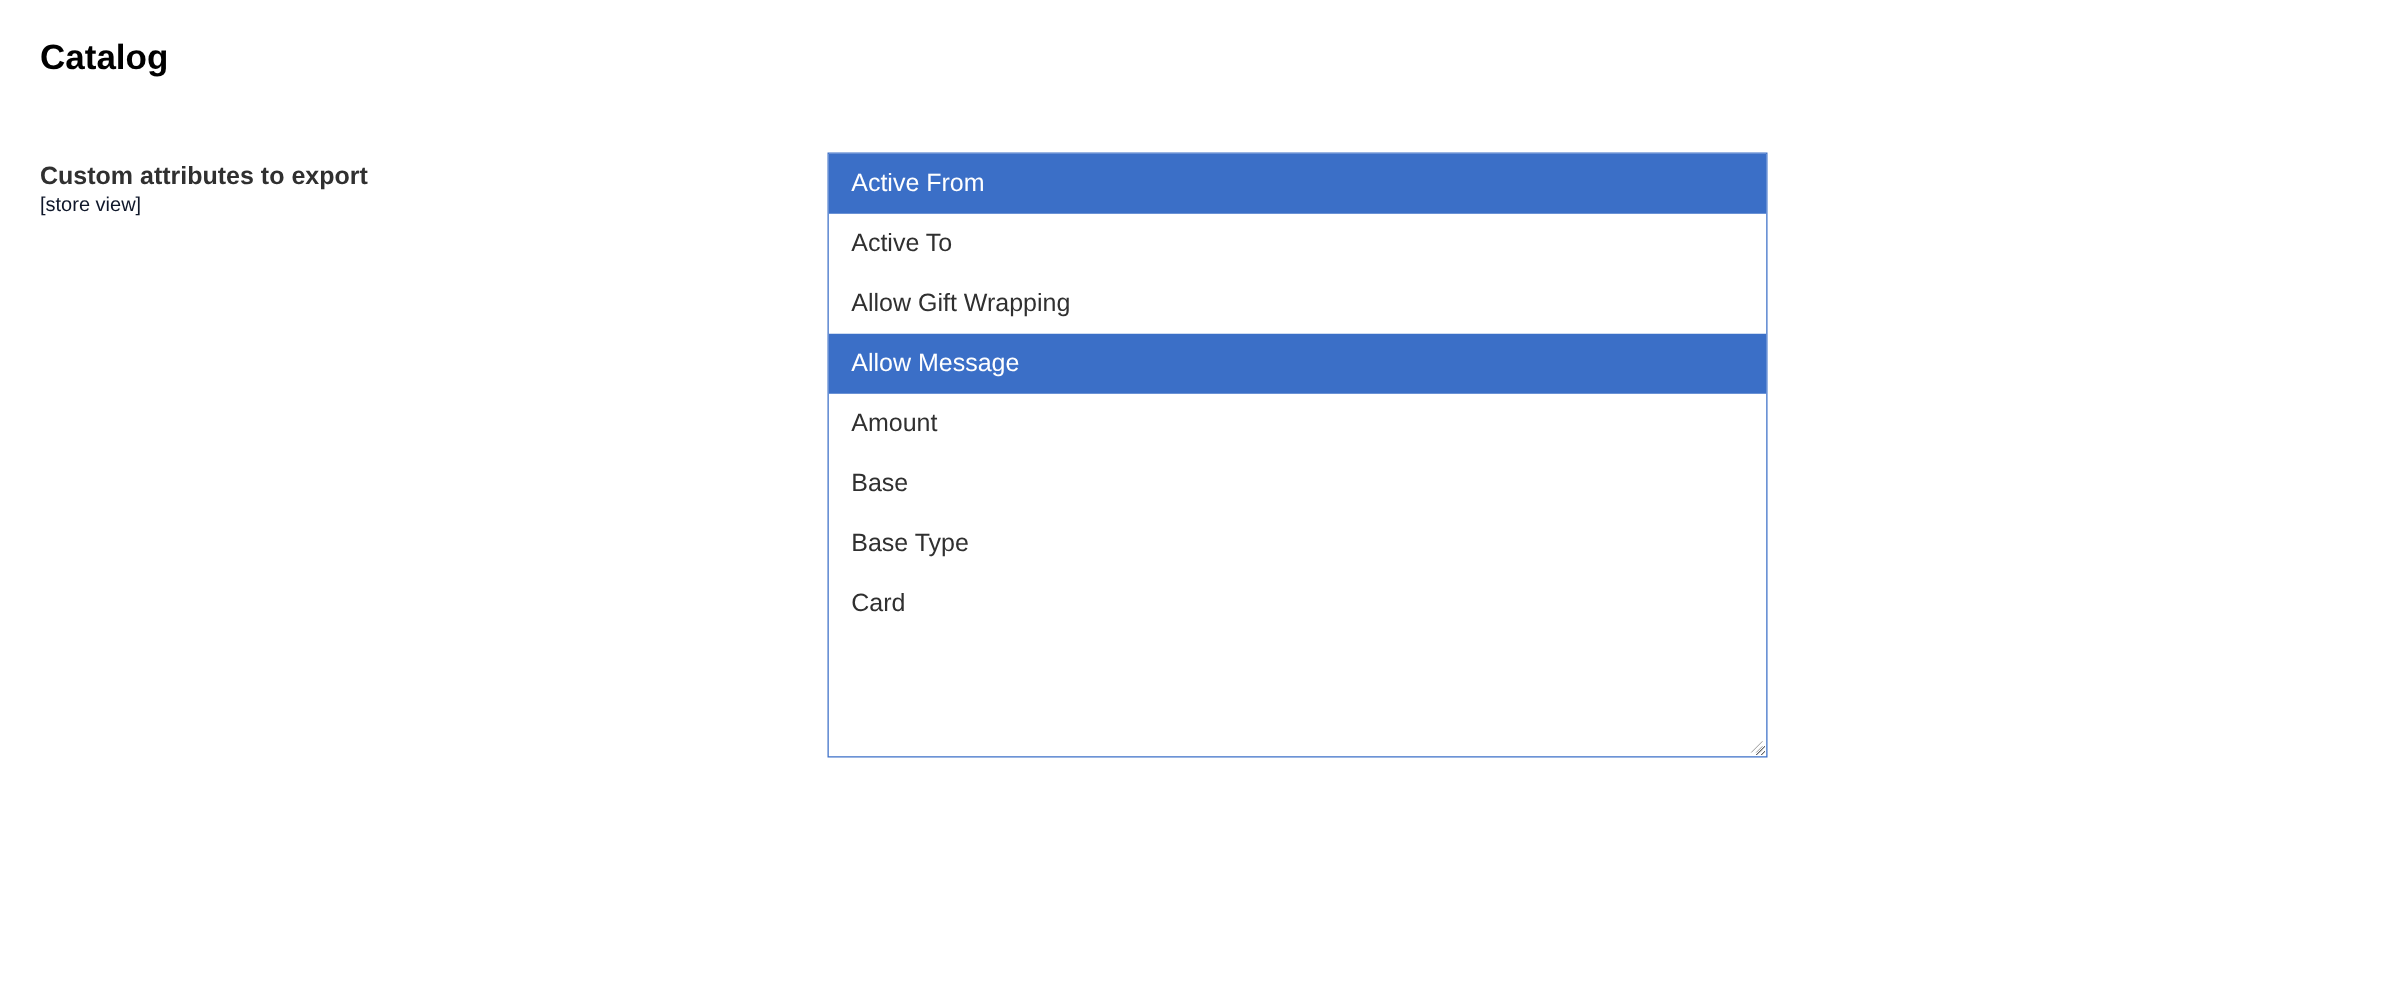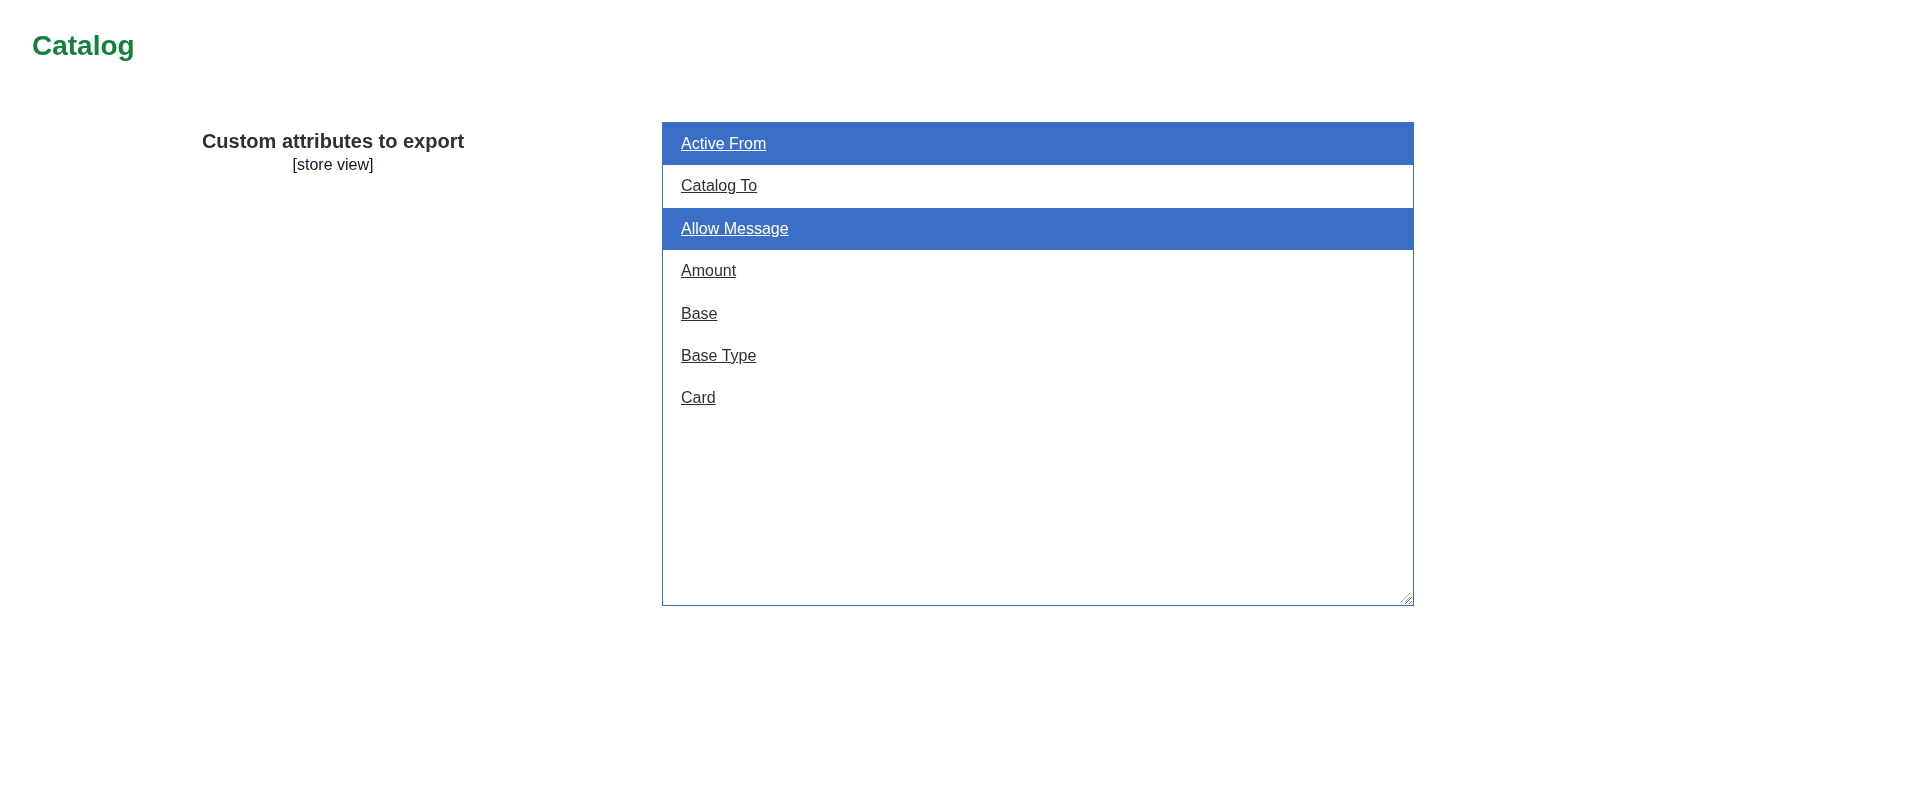--- a/index.html
+++ b/index.html
@@ -9,30 +9,30 @@
       font-family: -apple-system, BlinkMacSystemFont, "Segoe UI", Helvetica, Arial, sans-serif;
       background: #ffffff;
       color: #303030;
     }
     .page {
       padding: 30px 32px;
     }
     h1.section-title {
       font-size: 28px;
       font-weight: 600;
-      color: #15803d;
+      color: #000000;
       margin: 0 0 60px 0;
     }
     .field-row {
       display: flex;
       align-items: flex-start;
     }
     .field-label-col {
       width: 630px;
-      text-align: center;
+      text-align: left;
       padding-right: 28px;
       padding-top: 6px;
       flex-shrink: 0;
     }
     .field-label {
       font-size: 20px;
       font-weight: 600;
       color: #303030;
       display: block;
       line-height: 1.3;
@@ -52,26 +52,25 @@
       border: 1px solid #3b6fc7;
       overflow-y: auto;
       overflow-x: hidden;
       padding: 0;
       resize: both;
       background: #fff;
       position: relative;
     }
     .ms-option {
       padding: 10px 18px;
-      font-size: 16px;
+      font-size: 20px;
       color: #303030;
       line-height: 1.4;
       cursor: pointer;
       user-select: none;
-      text-decoration: underline;
     }
     .ms-option.selected {
       background: #3b6fc7;
       color: #ffffff;
     }
     .resize-handle {
       position: absolute;
       right: 2px;
       bottom: 2px;
       width: 12px;
@@ -88,21 +87,22 @@
 
   <div class="field-row">
     <div class="field-label-col">
       <span class="field-label">Custom attributes to export</span>
       <span class="field-scope">[store view]</span>
     </div>
     <div class="field-control-col">
       <div class="multiselect" id="attr-multiselect" role="listbox" aria-multiselectable="true">
 
         <div class="ms-option selected" role="option" aria-selected="true">Active From</div>
-          <div class="ms-option" role="option" aria-selected="false">Catalog To</div>
+          <div class="ms-option" role="option" aria-selected="false">Active To</div>
+          <div class="ms-option" role="option" aria-selected="false">Allow Gift Wrapping</div>
           <div class="ms-option selected" role="option" aria-selected="true">Allow Message</div>
           <div class="ms-option" role="option" aria-selected="false">Amount</div>
           <div class="ms-option" role="option" aria-selected="false">Base</div>
           <div class="ms-option" role="option" aria-selected="false">Base Type</div>
           <div class="ms-option" role="option" aria-selected="false">Card</div>
           <div class="resize-handle">
           <svg width="12" height="12" viewBox="0 0 12 12">
             <line x1="2" y1="11" x2="11" y2="2" stroke="#999" stroke-width="0.8"></line>
             <line x1="6" y1="11" x2="11" y2="6" stroke="#999" stroke-width="0.8"></line>
             <line x1="9" y1="11" x2="11" y2="9" stroke="#999" stroke-width="0.8"></line>

